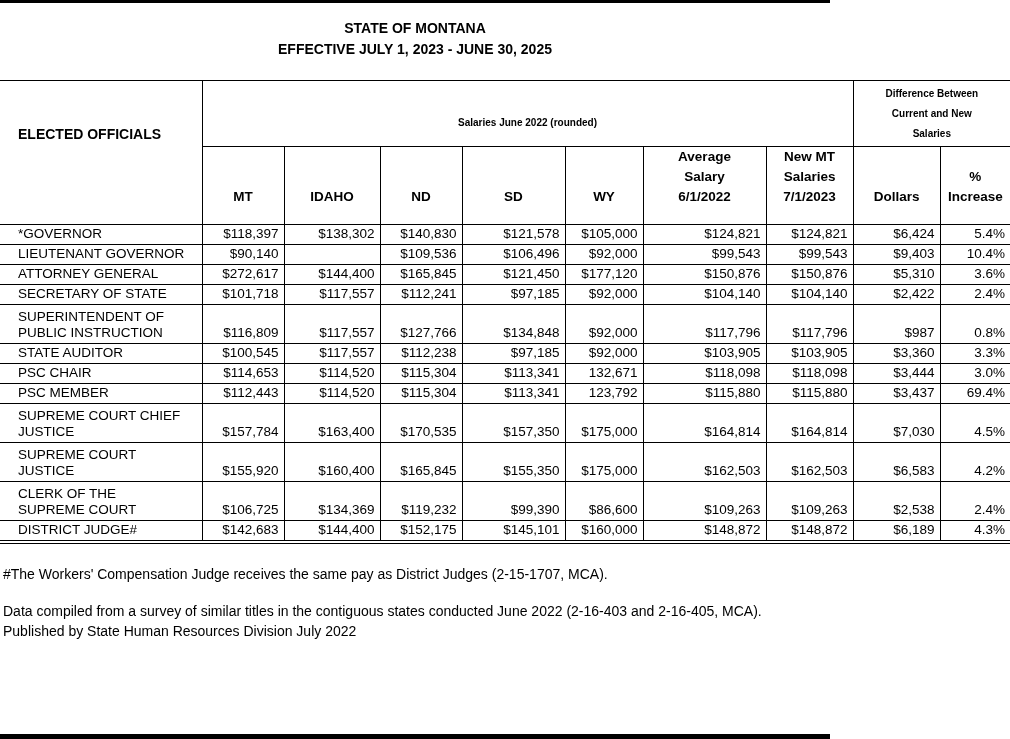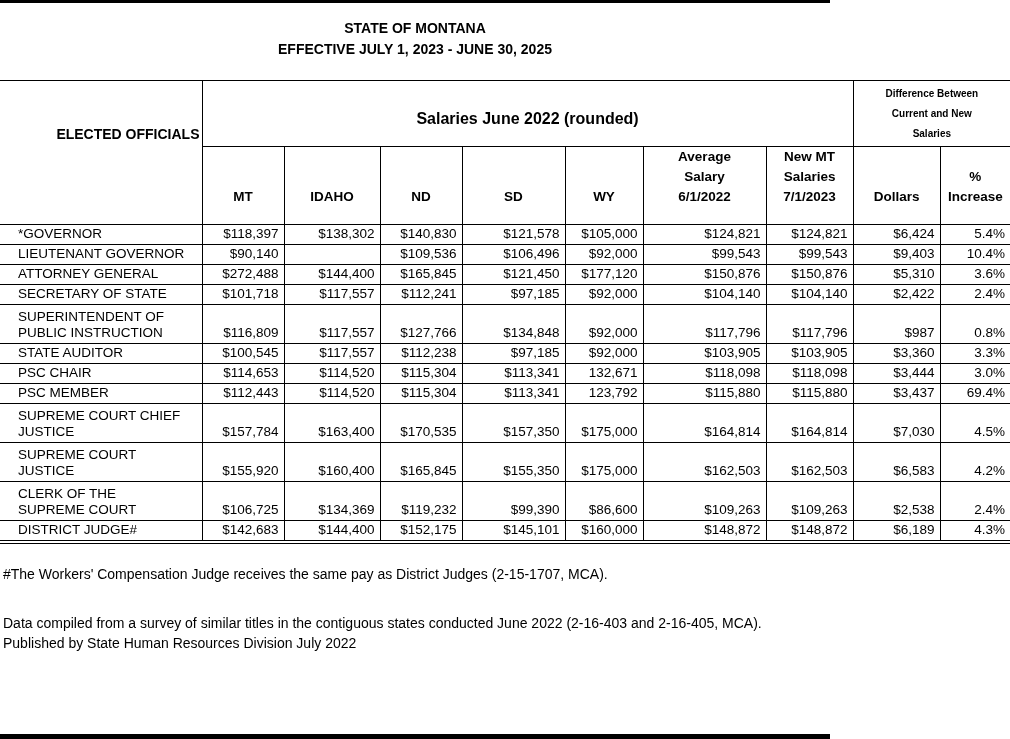--- a/index.html
+++ b/index.html
@@ -29,30 +29,30 @@
     font-size: 13.5px;
   }
   .salary-table th, .salary-table td {
     border: 1px solid #000;
     overflow: hidden;
   }
   .salary-table th:first-child, .salary-table td:first-child { border-left: none; }
   .salary-table th:last-child, .salary-table td:last-child { border-right: none; }
   thead th { font-weight: bold; text-align: center; }
   .th-left {
-    text-align: right;
+    text-align: left;
     vertical-align: top;
     padding: 45px 2px 0 18px;
     font-size: 14px;
   }
   .th-salaries {
     height: 66px;
     vertical-align: bottom;
     padding-bottom: 18px;
-    font-size: 16px;
+    font-size: 10px;
   }
   .th-diff {
     vertical-align: middle;
     white-space: pre-line;
     line-height: 20px;
     font-size: 10px;
     padding: 2px 4px;
   }
   .th-col {
     height: 64px;
@@ -71,21 +71,21 @@
   tbody tr:last-child td { border-bottom: 4px double #000; margin-top: 38px; }
   .c-label { text-align: left; white-space: pre-line; padding-left: 18px; }
   .c-num { text-align: right; }
   .notes {
     padding: 0 5px 0 3px;
     font-size: 14px;
     line-height: 20.5px;
   }
   .notes p { margin-top: 12px; white-space: pre-line; }
   .notes p.note-first { margin-top: 20px; }
-  .notes p.note-gap { margin-top: 28px; }
+  .notes p.note-gap { margin-top: 16px; }
   .notes p.note-tight { margin-top: 0; }
 </style>
 </head>
 <body>
 
 <div class="page">
 
   <header class="title-block">
     <div>STATE OF MONTANA</div>
     <div>EFFECTIVE JULY 1, 2023 - JUNE 30, 2025</div>
@@ -149,21 +149,21 @@
           <td class="c-num">$109,536</td>
           <td class="c-num">$106,496</td>
           <td class="c-num">$92,000</td>
           <td class="c-num">$99,543</td>
           <td class="c-num">$99,543</td>
           <td class="c-num">$9,403</td>
           <td class="c-num">10.4%</td>
         </tr>
         <tr>
           <td class="c-label">ATTORNEY GENERAL</td>
-          <td class="c-num">$272,488</td>
+          <td class="c-num">$272,617</td>
           <td class="c-num">$144,400</td>
           <td class="c-num">$165,845</td>
           <td class="c-num">$121,450</td>
           <td class="c-num">$177,120</td>
           <td class="c-num">$150,876</td>
           <td class="c-num">$150,876</td>
           <td class="c-num">$5,310</td>
           <td class="c-num">3.6%</td>
         </tr>
         <tr>

